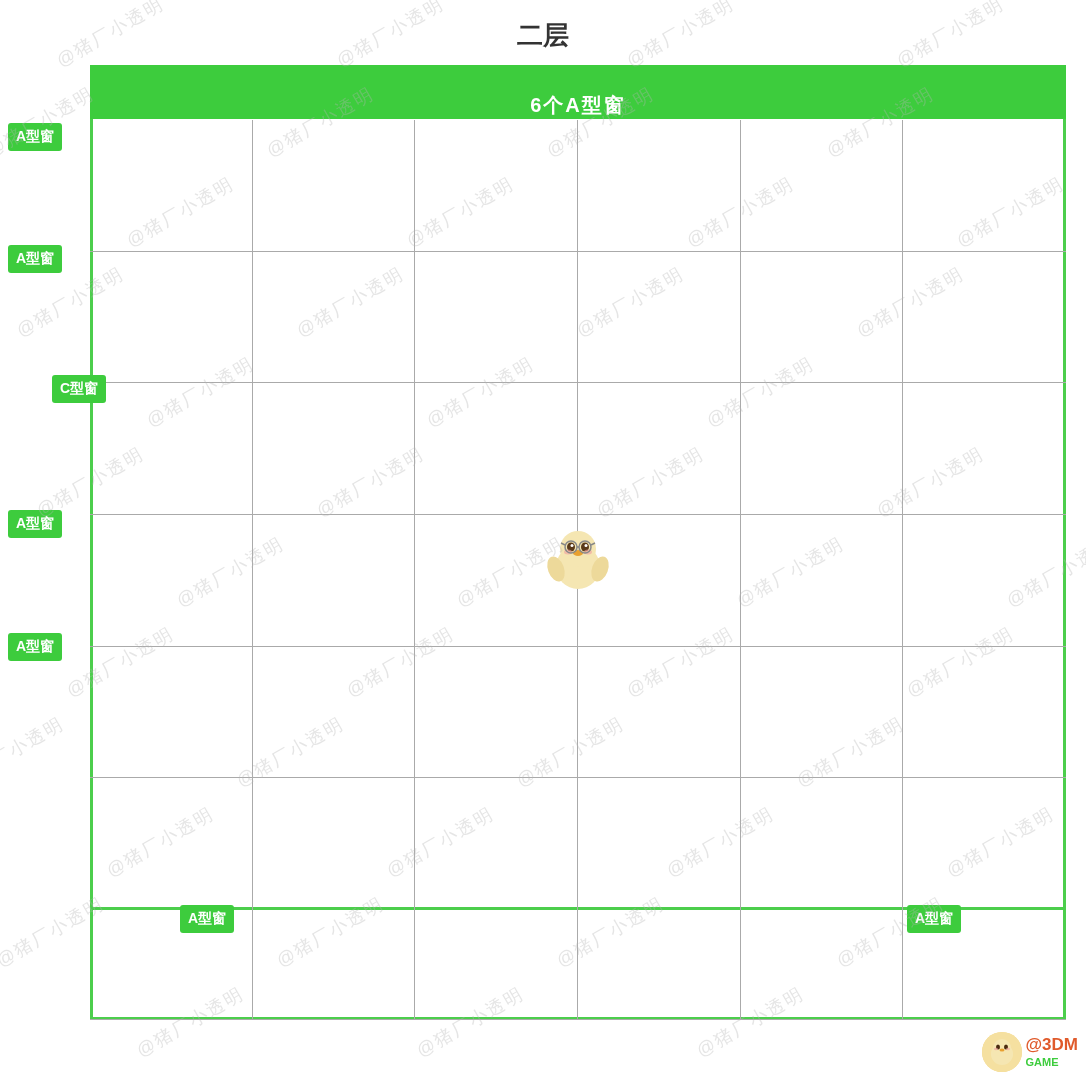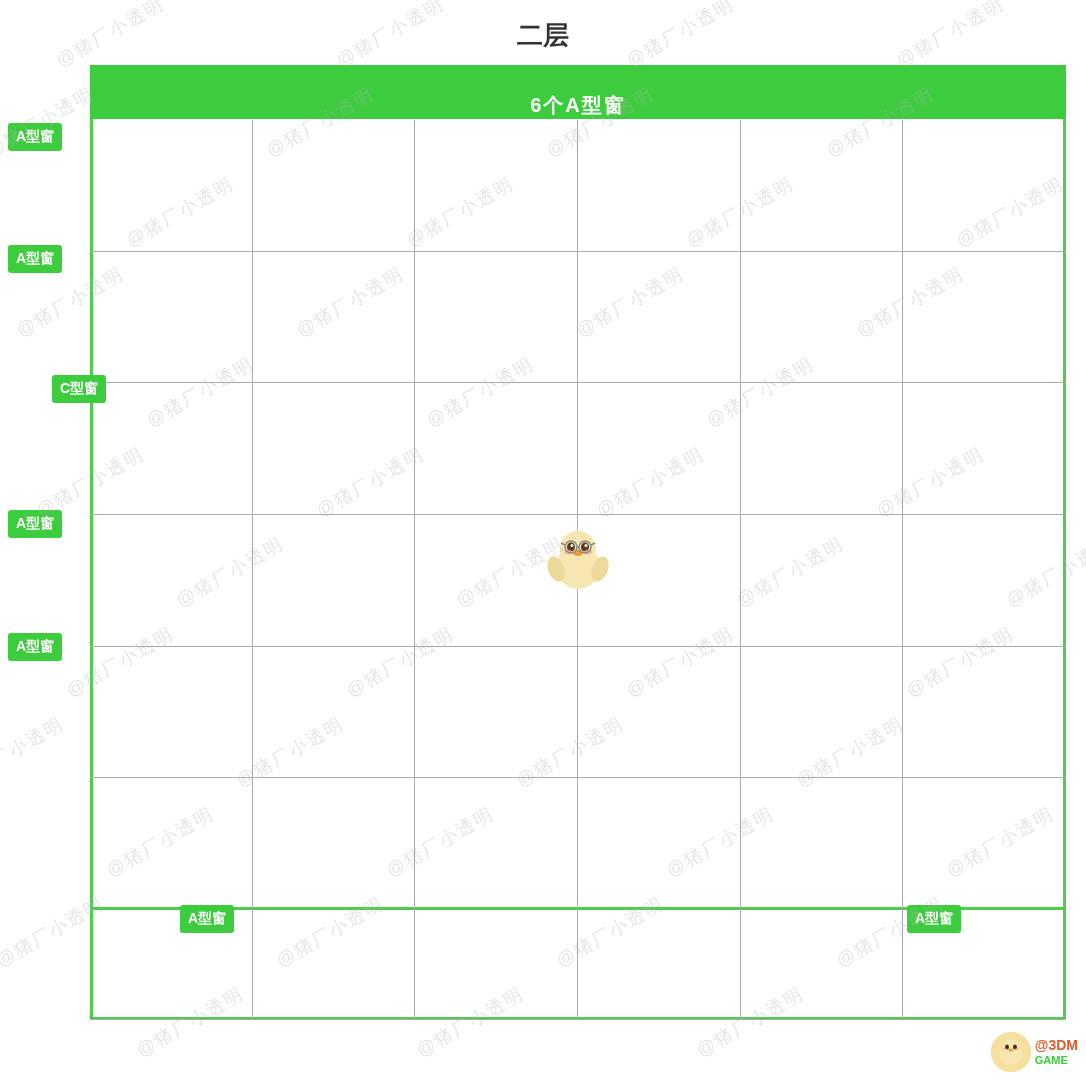--- a/index.html
+++ b/index.html
@@ -204,21 +204,21 @@
       justify-content: center;
       font-size: 18px;
     }
     .logo-text-area {
       display: flex;
       flex-direction: column;
       line-height: 1.2;
     }
     .logo-text-3dm {
       color: #e05a2b;
-      font-size: 14px;
+      font-size: 17px;
       font-weight: bold;
     }
     .logo-text-game {
       color: #3dcc3d;
       font-size: 11px;
       font-weight: bold;
     }
   </style>
 </head>
 <body>

